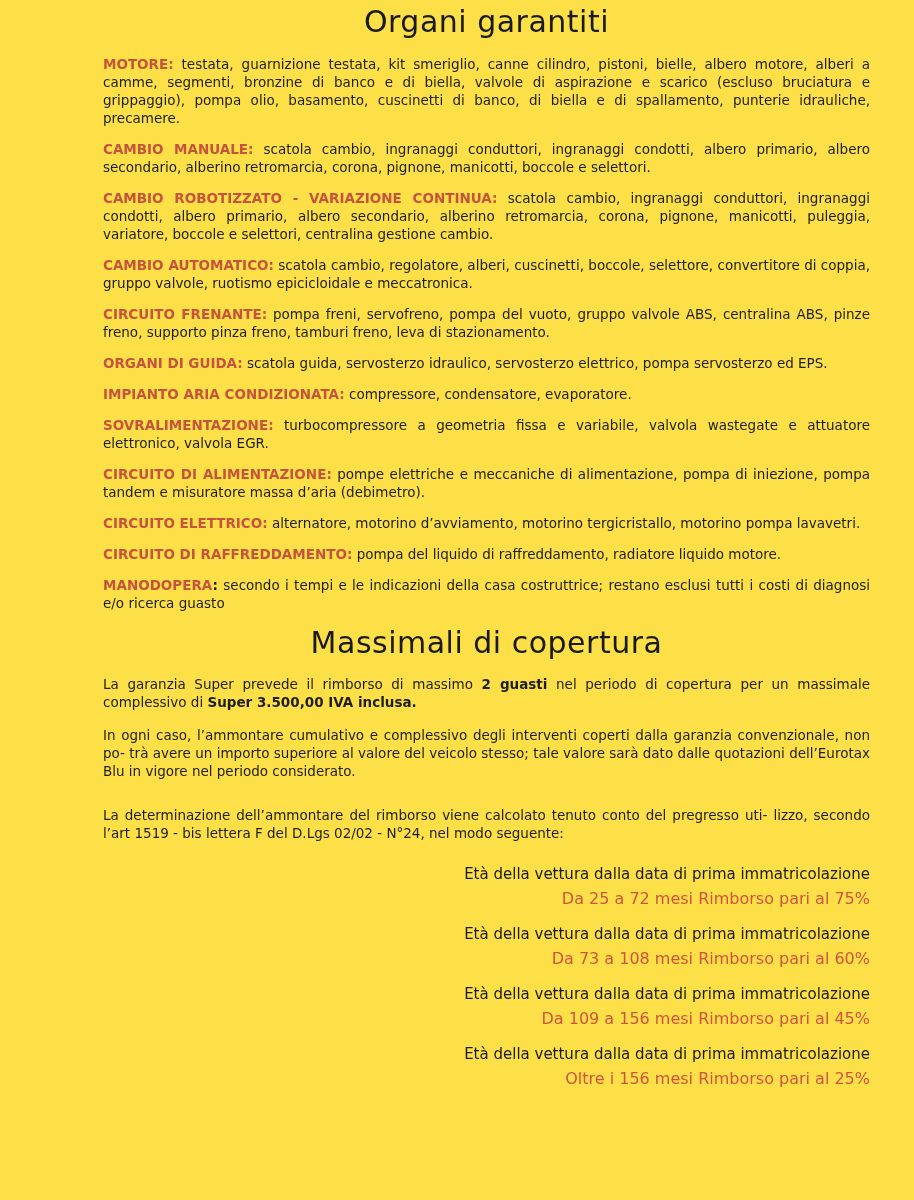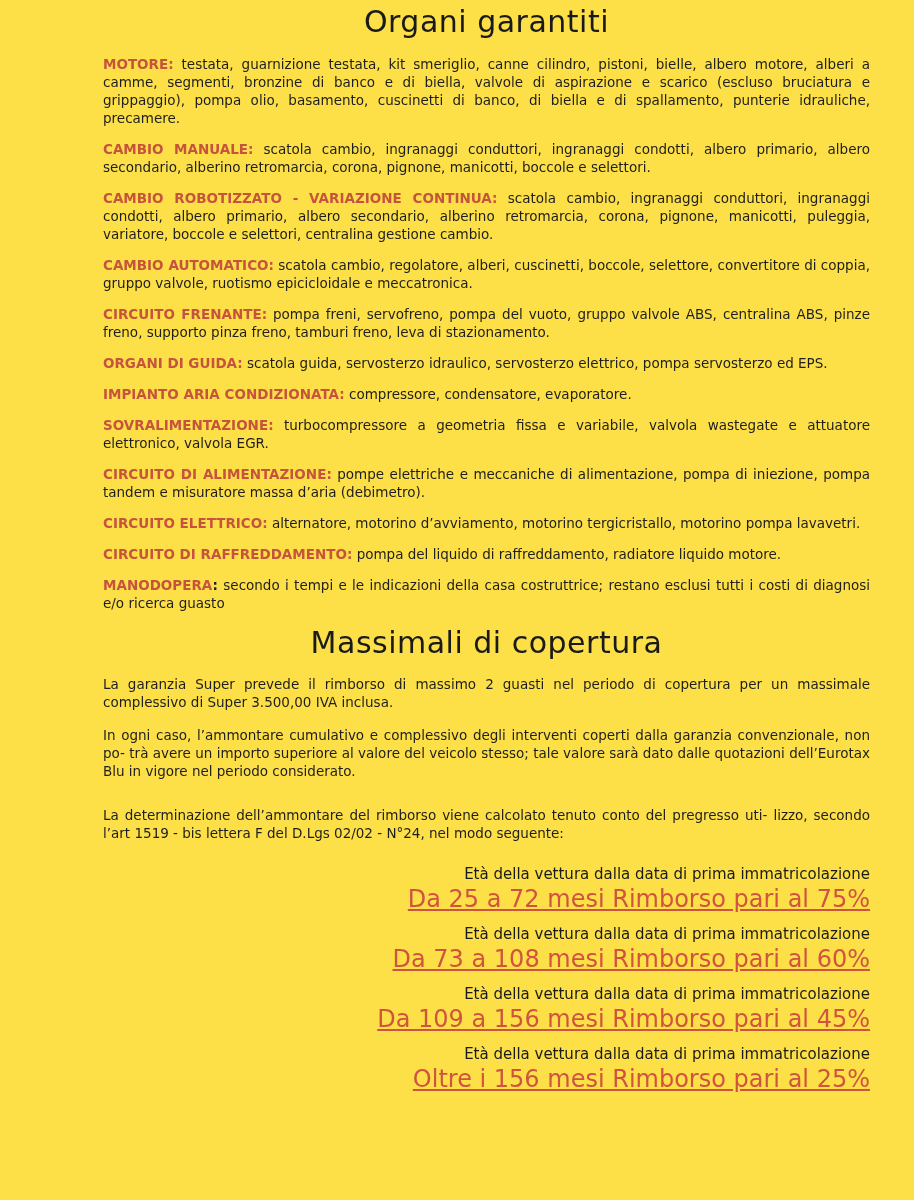--- a/index.html
+++ b/index.html
@@ -51,40 +51,39 @@
   .cov {
     font-size: 13.5px;
     line-height: 18px;
     text-align: justify;
     margin: 0 0 15px 0;
   }
   .cov.extra-gap {
     margin-top: 26px;
   }
   .cov .bold {
-    font-weight: normal;
+    font-weight: bold;
   }
   .schedule {
     margin-top: 22px;
     text-align: right;
   }
   .sched-block {
     margin: 0 0 12px 0;
   }
   .sched-age {
     font-size: 15px;
     line-height: 20px;
     color: var(--heading-text, #1a1a1a);
     margin-bottom: 2px;
   }
   .sched-value {
-    font-size: 24px;
+    font-size: 16px;
     line-height: 26px;
     color: var(--schedule-orange, #d05340);
-    text-decoration: underline;
   }
 </style>
 </head>
 <body>
 
 <div class="page" style="--heading-text: #1a1a1a; --body-text: #1e1e1e; --accent-orange: #c6533d; --schedule-orange: #d05340;">
   <h1 class="doc-title">Organi garantiti</h1>
 
   <div id="sections">
       <p class="sec"><b class="sec-label">MOTORE</b><b class="sec-colon">:</b><span class="sec-text"> testata, guarnizione testata, kit smeriglio, canne cilindro, pistoni, bielle, albero motore, alberi a camme,  segmenti, bronzine di banco e di biella, valvole di aspirazione e scarico (escluso bruciatura e grippaggio), pompa olio, basamento, cuscinetti di banco, di biella e di spallamento, punterie idrauliche, precamere.</span></p>

